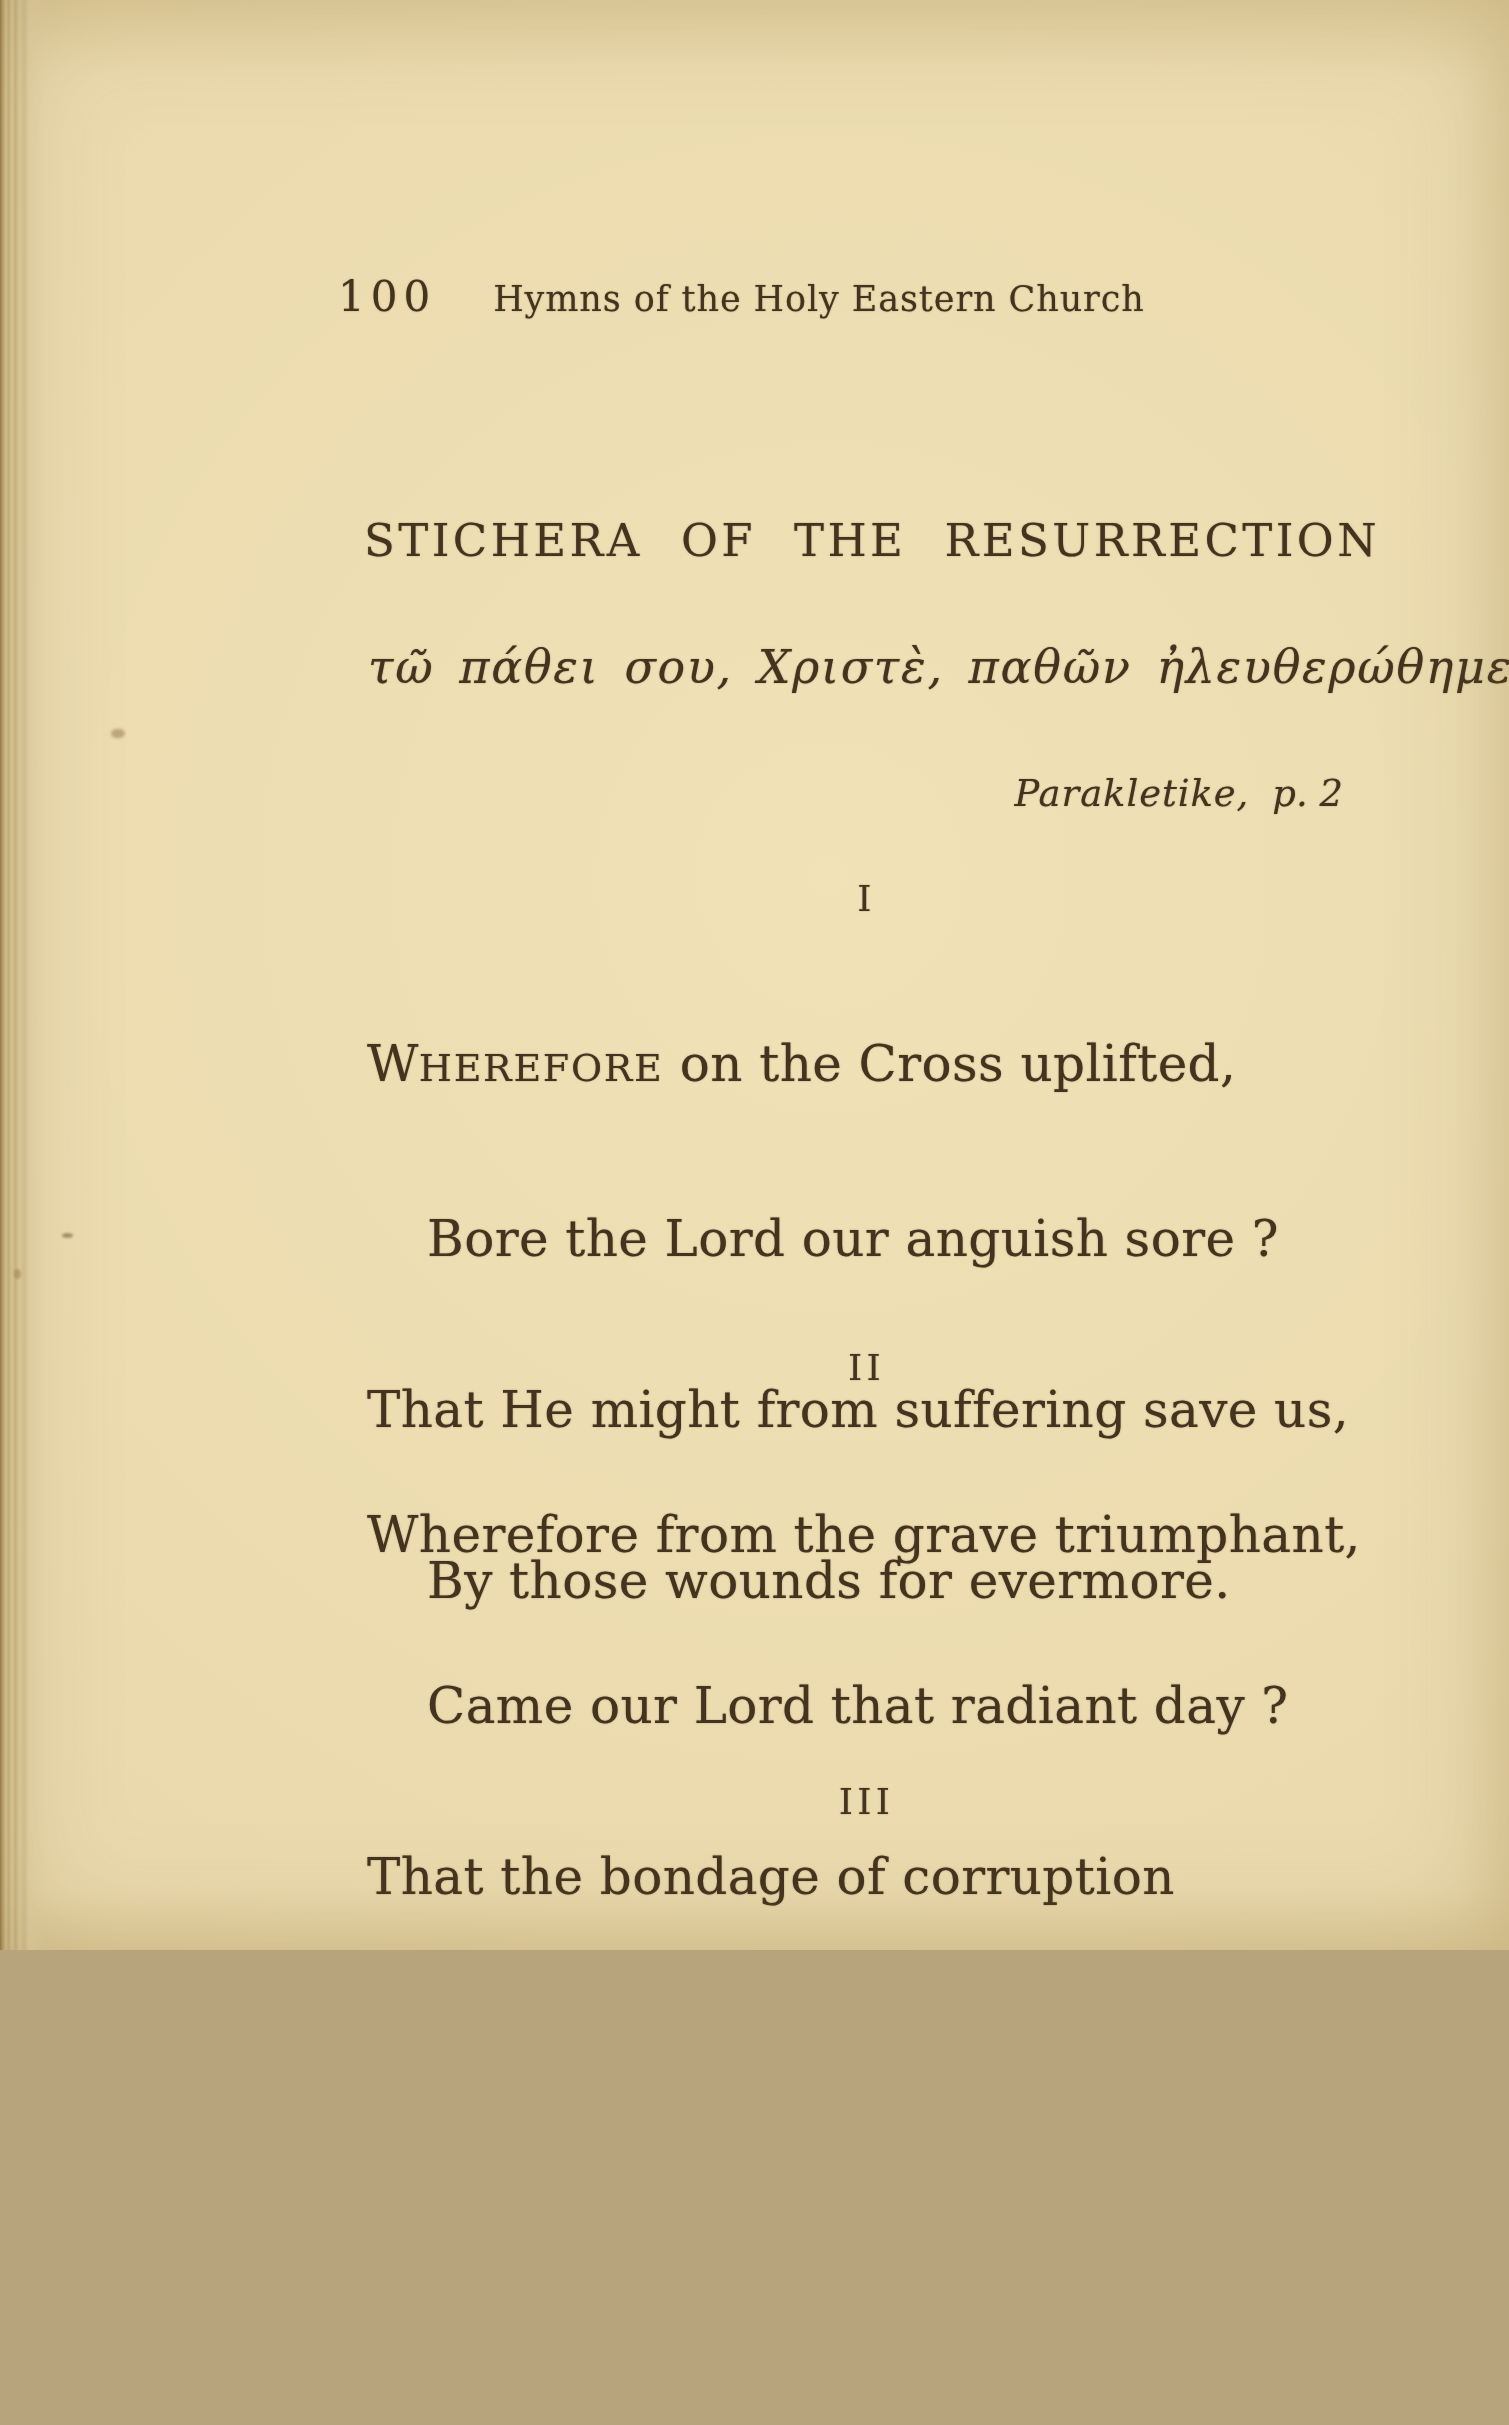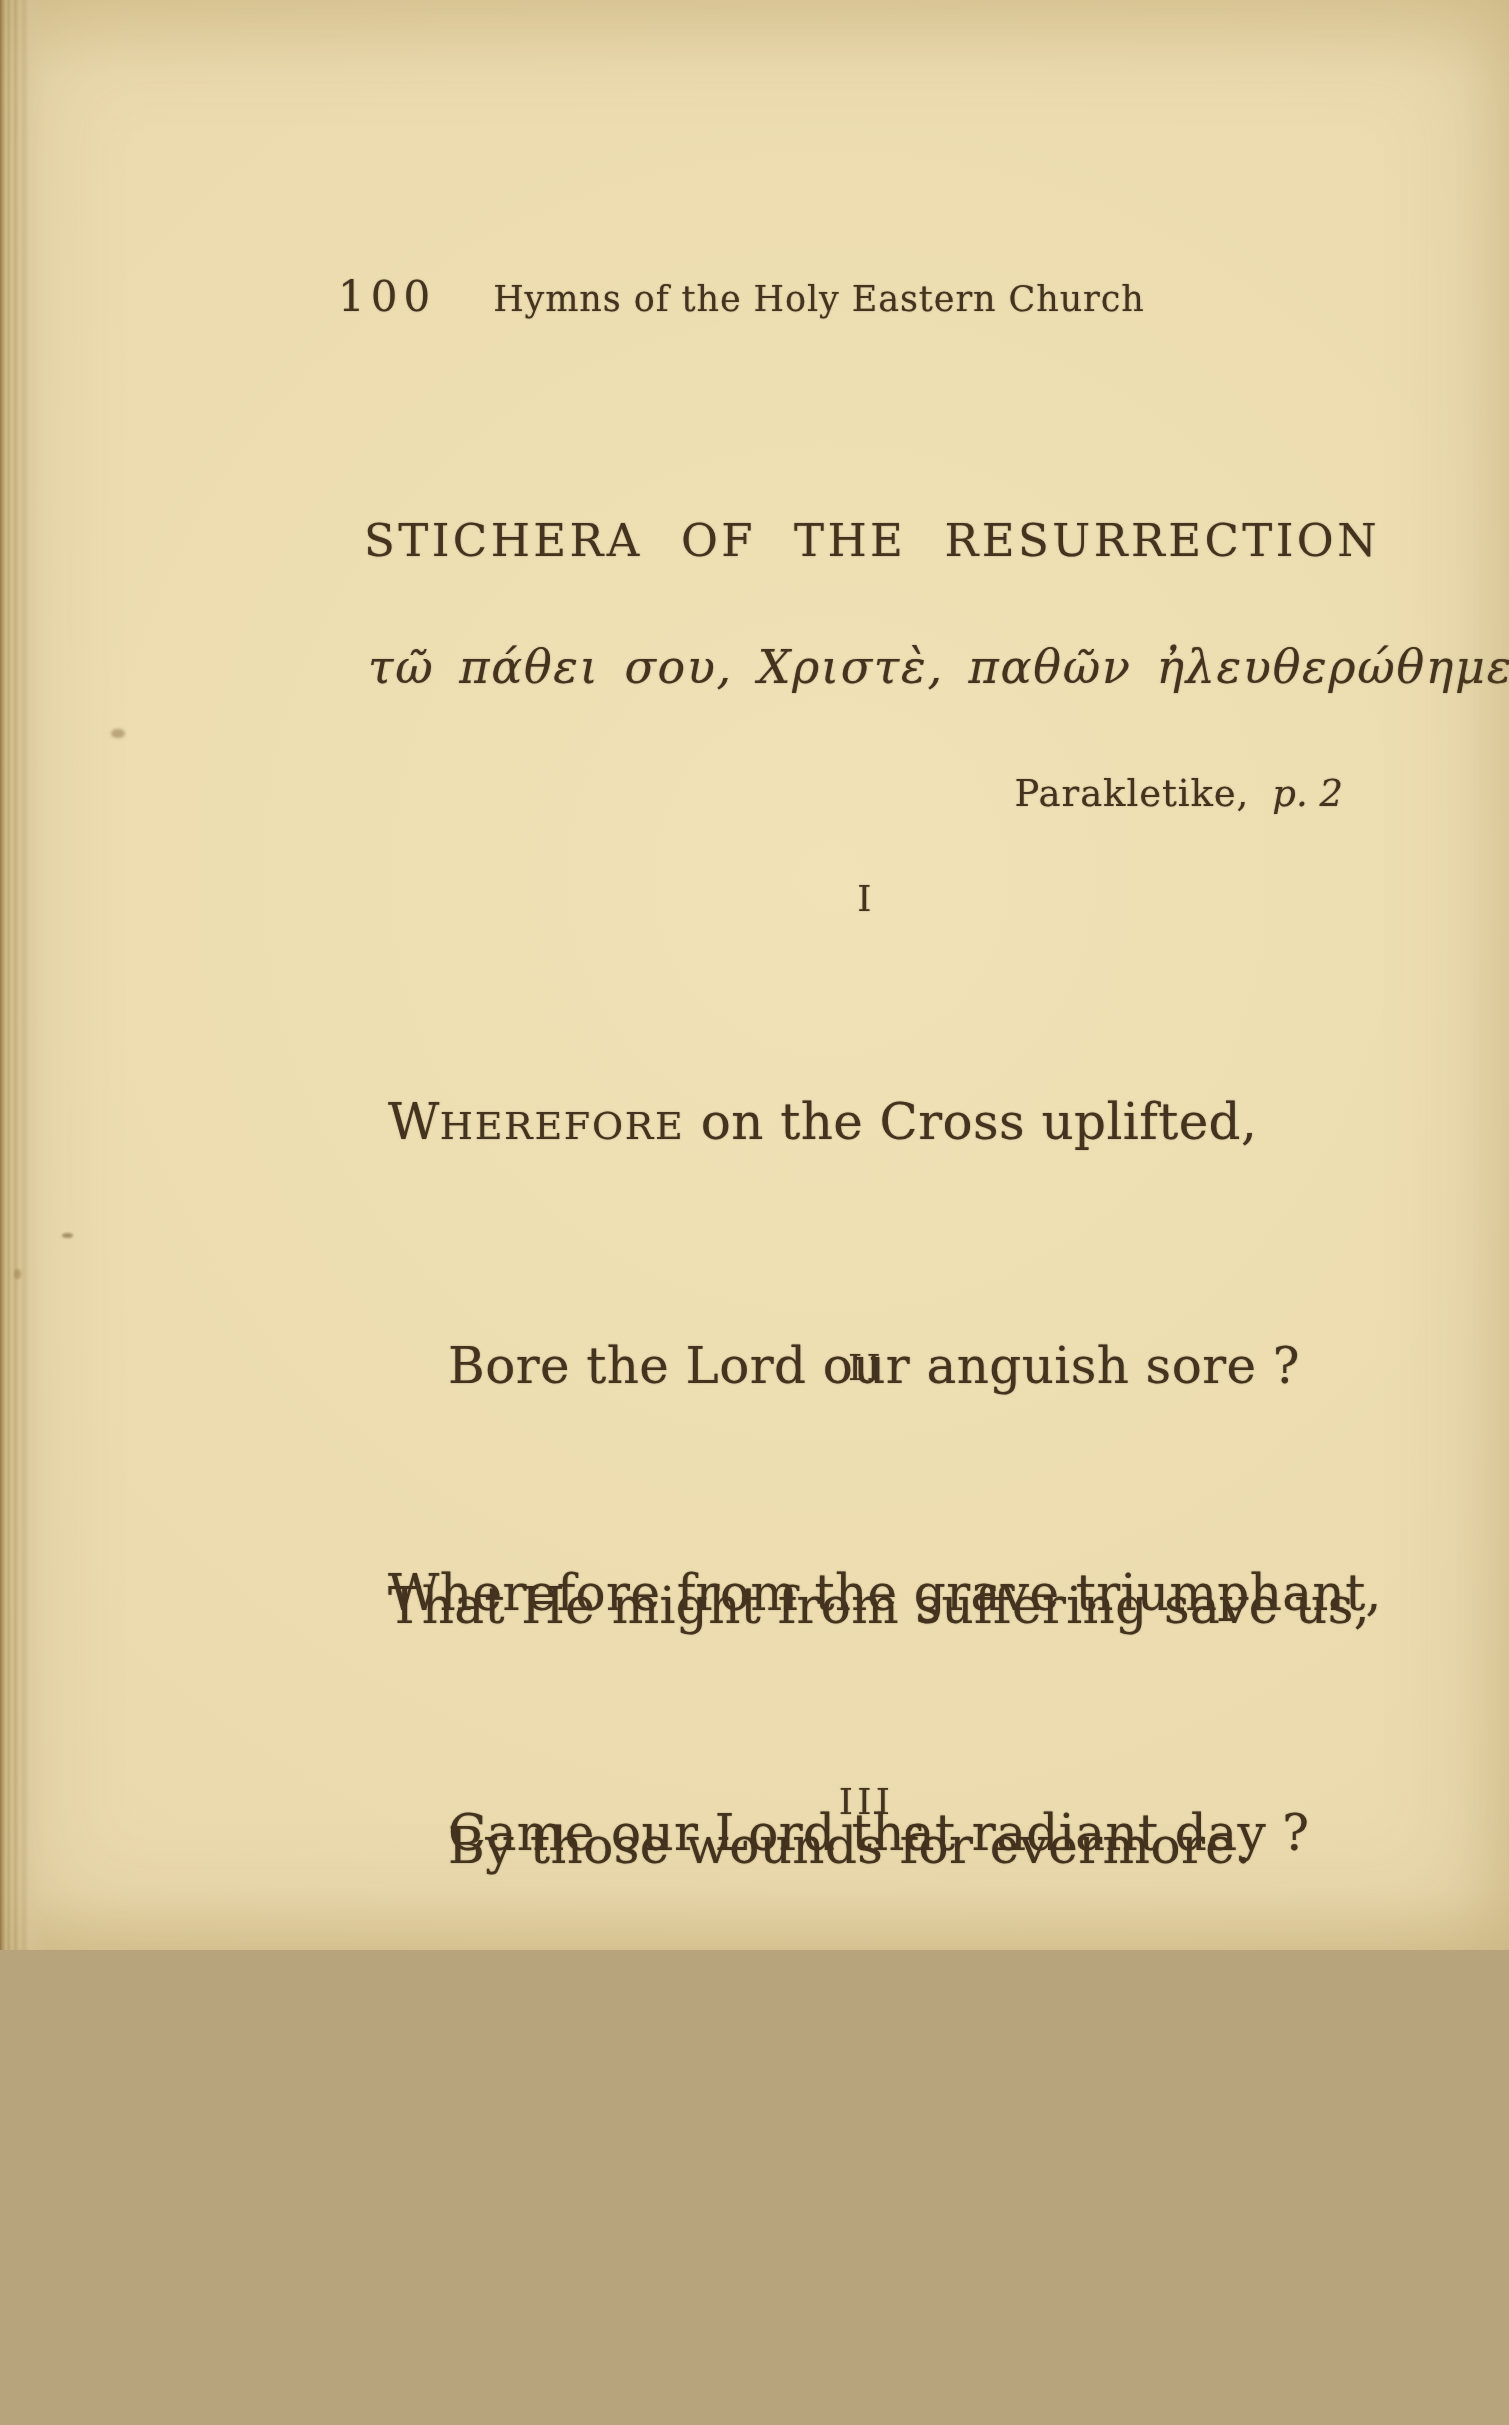--- a/index.html
+++ b/index.html
@@ -41,30 +41,30 @@
   .page-number{font-size:42px;letter-spacing:6px;}
   .book-title{font-size:35px;letter-spacing:0.9px;}
 
   .section-title{top:514px;left:364px;width:1010px;text-align:left;
     font-size:45px;letter-spacing:3.4px;word-spacing:20.5px;}
 
   .greek-line{top:640px;left:368px;width:985px;text-align:center;
     font-size:46px;font-style:italic;letter-spacing:1.7px;word-spacing:8.6px;}
 
   .citation{top:729px;right:166px;font-size:37px;}
-  .citation .source{letter-spacing:0.9px;}
+  .citation .source{font-style:italic;letter-spacing:0.9px;}
   .citation .pageref{font-style:italic;margin-left:23px;}
 
   .stanza-numeral{left:385px;width:963px;text-align:center;
     font-size:36px;letter-spacing:4.3px;line-height:51px;}
   .numeral-1{top:873px;}
   .numeral-2{top:1342px;}
   .numeral-3{top:1776px;}
 
-  .stanza{left:388px;width:1010px;font-size:50px;line-height:80px;letter-spacing:0.4px;}
+  .stanza{left:367px;width:1010px;font-size:50px;line-height:57px;letter-spacing:0.4px;}
   .stanza-1{top:922px;}
   .stanza-2{top:1393px;}
   .stanza-3{top:1854px;}
   .line{white-space:pre;}
   .line.indent{padding-left:60px;}
   .small-caps{font-size:38px;letter-spacing:1.7px;}
 
   .speck{position:absolute;border-radius:50%;pointer-events:none;}
   .speck-1{left:111px;top:729px;width:13.7px;height:9.4px;background:rgba(140,112,68,0.5);filter:blur(1.7px);}
   .speck-2{left:62px;top:1233px;width:11px;height:5.1px;background:rgba(110,86,50,0.55);filter:blur(0.9px);}

